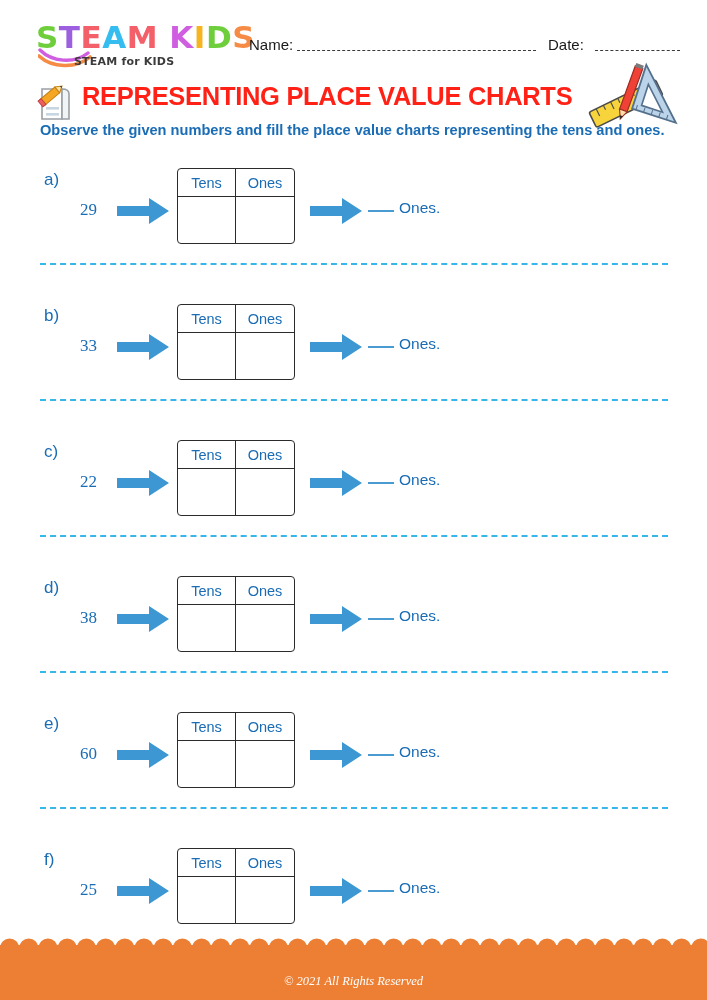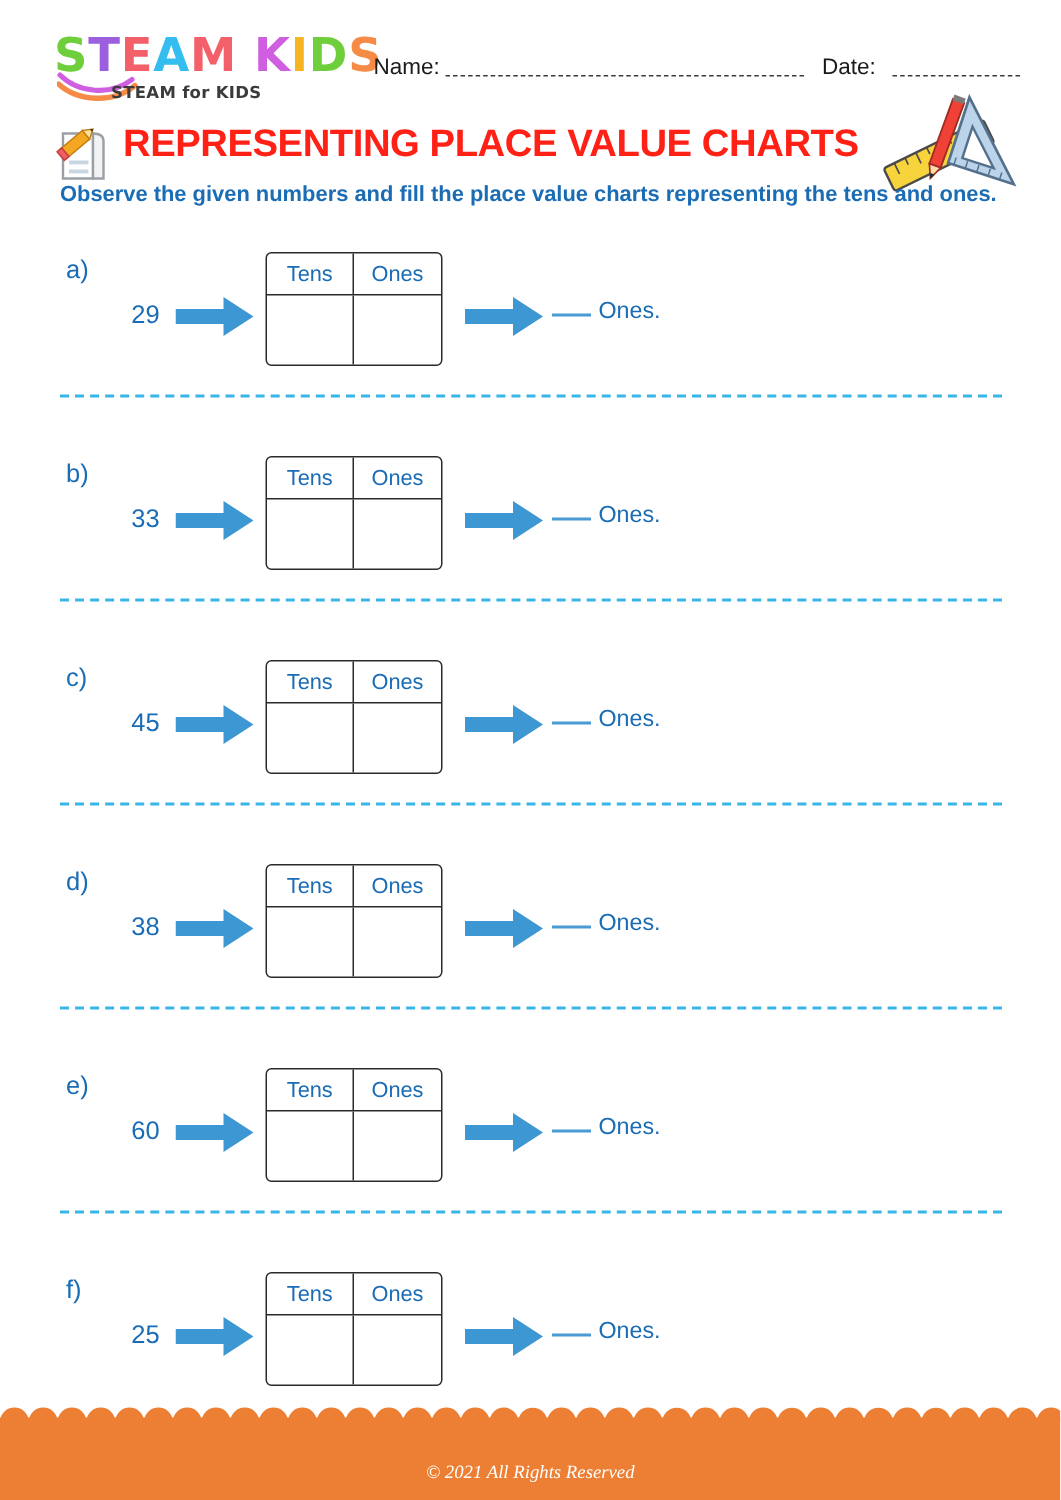--- a/index.html
+++ b/index.html
@@ -124,22 +124,22 @@
     position: absolute;
     left: 44px; top: 4px;
     font-family: "Liberation Sans", sans-serif;
     font-size: 17px;
     color: #1a6cb5;
   }
   .prob-number {
     position: absolute;
     left: 80px; top: 34px;
     width: 34px;
-    text-align: center;
-    font-family: Liberation Sans, sans-serif;
+    text-align: left;
+    font-family: Liberation Serif, serif;
     font-size: 17px;
     color: #1a6cb5;
   }
   .arrow {
     position: absolute;
     width: 52px; height: 26px;
   }
   .arrow-left  { left: 117px; top: 32px; }
   .arrow-right { left: 310px; top: 32px; }
 
@@ -348,21 +348,21 @@
           </div>
         </div>
         <div class="arrow arrow-right"><svg viewBox="0 0 52 26">
             <path d="M0 8 H32 V0 L52 13 L32 26 V18 H0 Z" fill="#3d97d3"></path>
           </svg></div>
         <div class="answer"><span class="blank"></span><span>Ones.</span></div>
       </div>
       <div class="divider" style="top: 399px;"></div>
       <div class="problem" style="top: 438px;">
         <div class="prob-letter">c)</div>
-        <div class="prob-number">45</div>
+        <div class="prob-number">22</div>
         <div class="arrow arrow-left"><svg viewBox="0 0 52 26">
             <path d="M0 8 H32 V0 L52 13 L32 26 V18 H0 Z" fill="#3d97d3"></path>
           </svg></div>
         <div class="pv-table">
           <div class="pv-head">
             <div class="pv-cell left">Tens</div>
             <div class="pv-cell">Ones</div>
           </div>
           <div class="pv-body">
             <div class="pv-cell left"></div>

